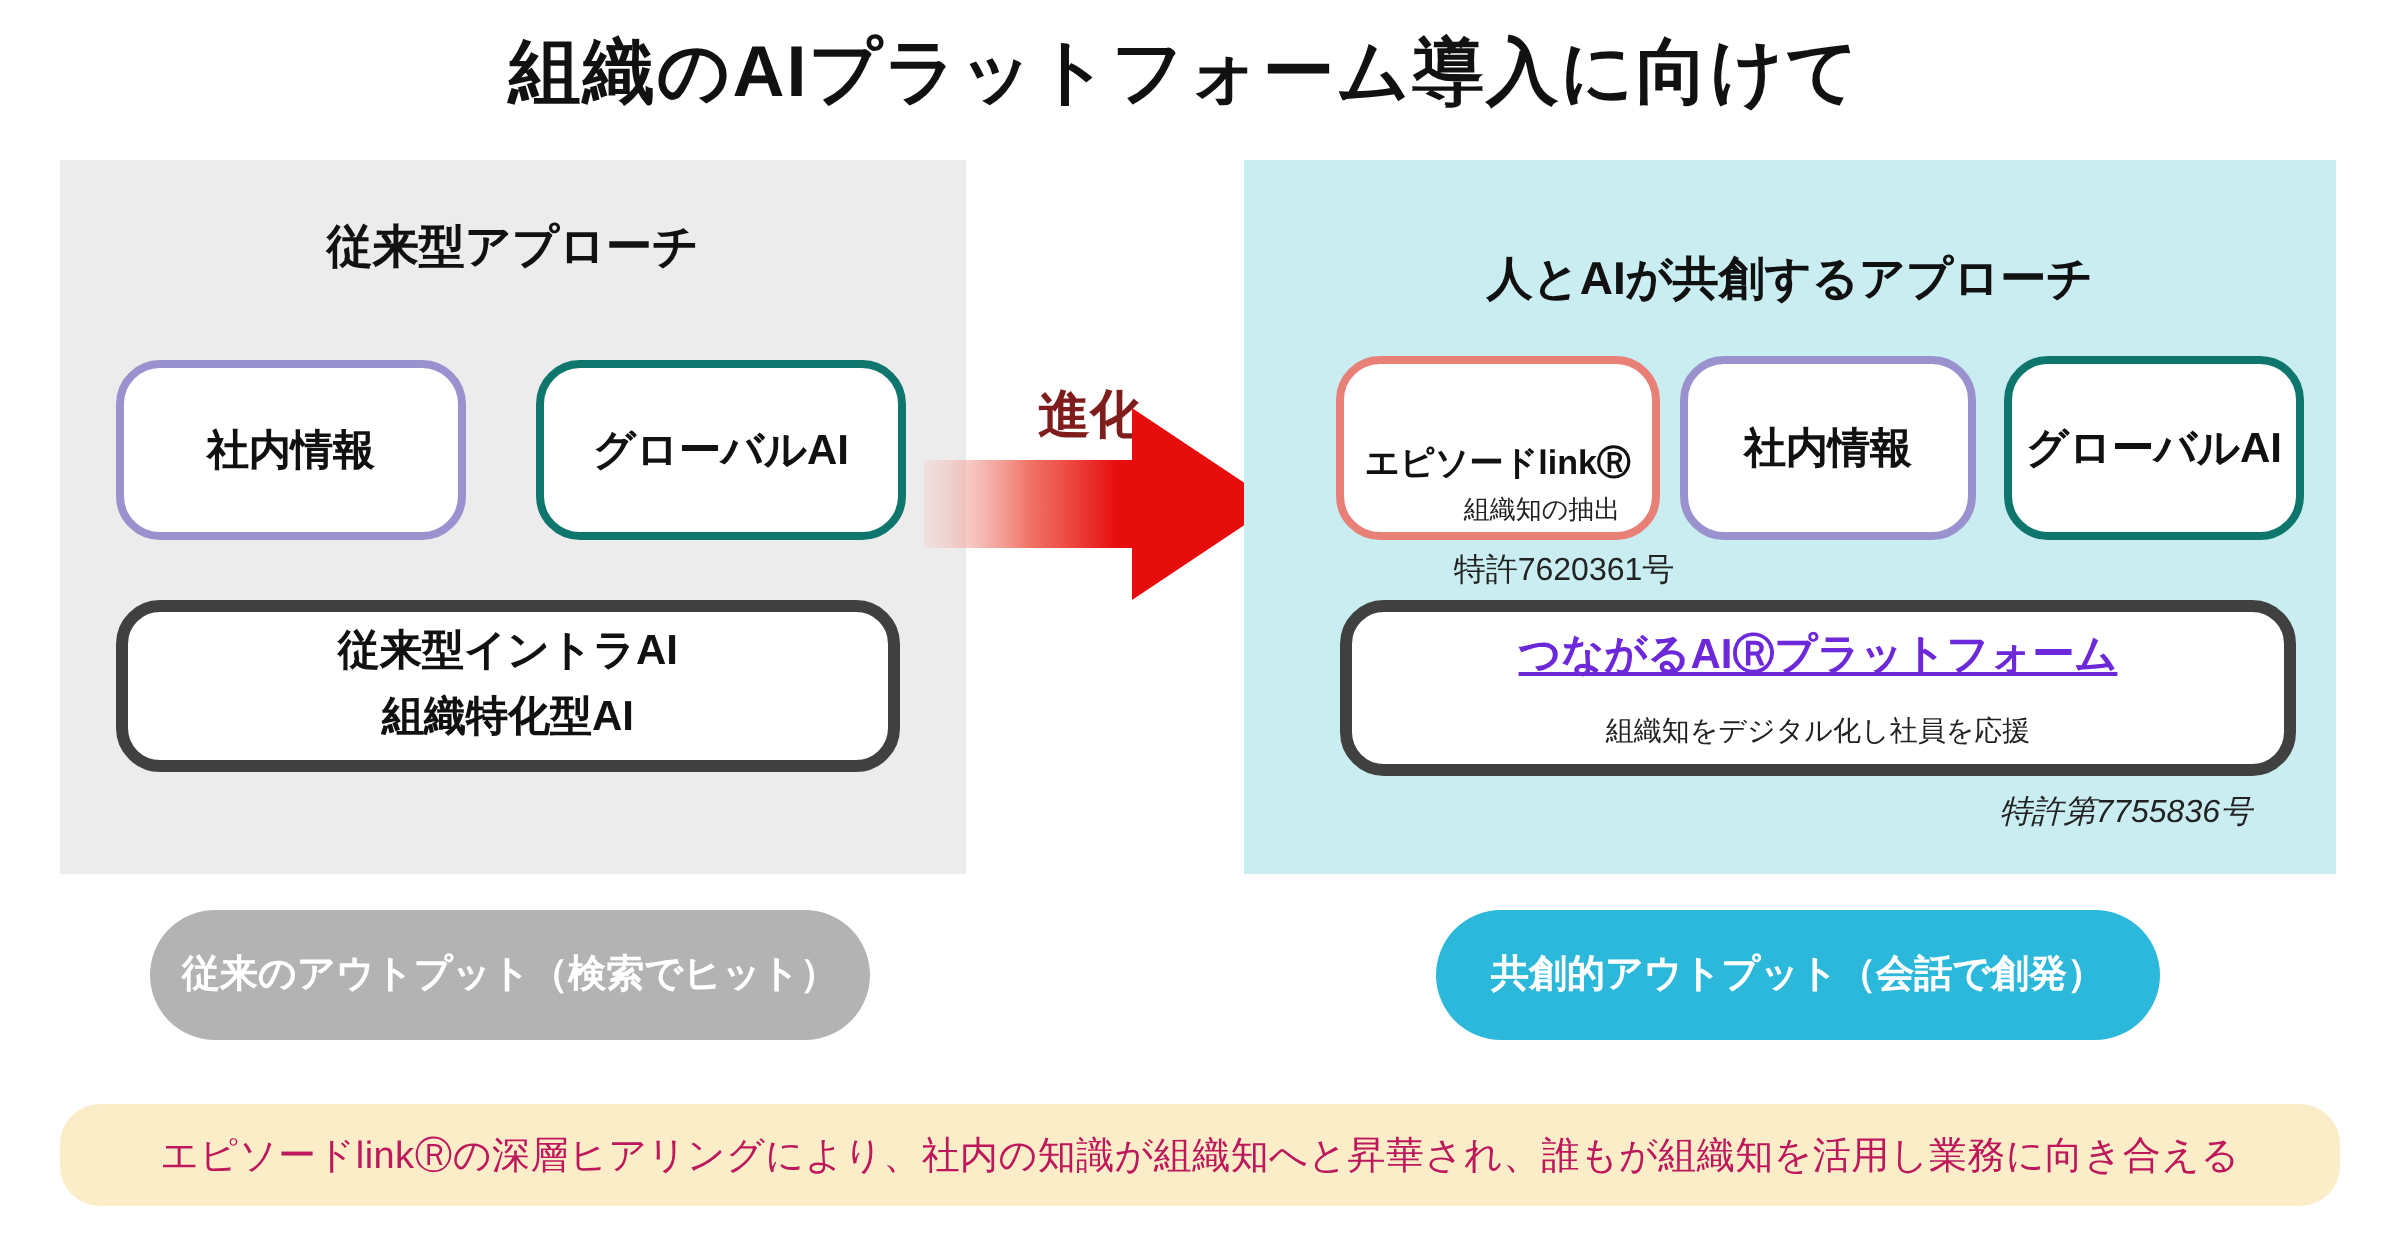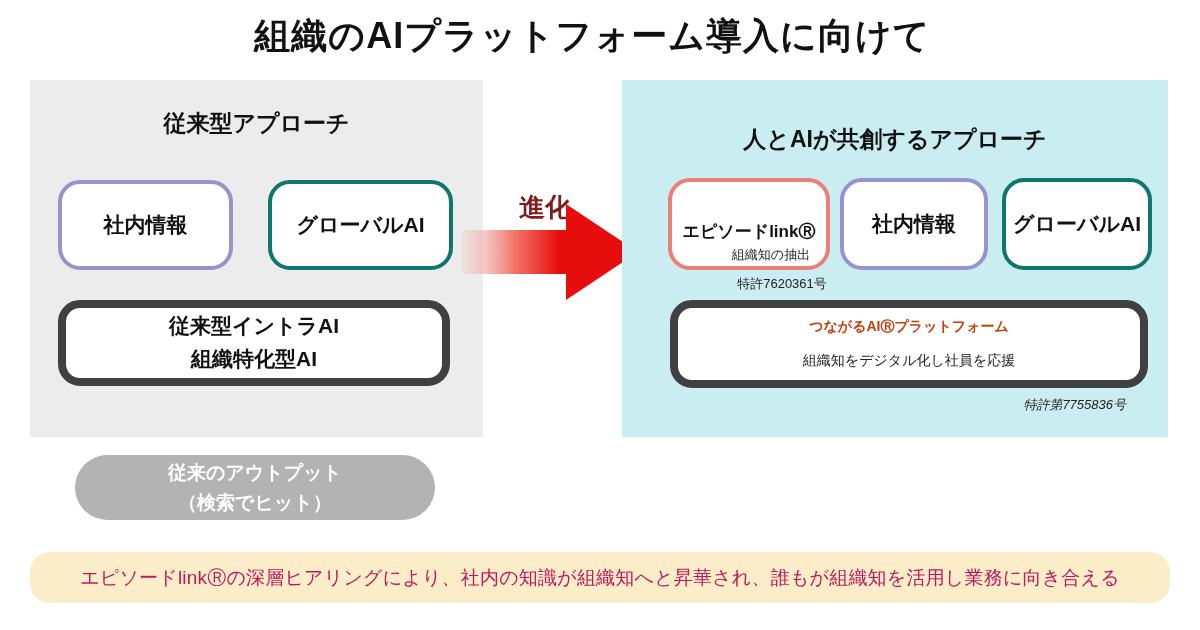--- a/index.html
+++ b/index.html
@@ -20,46 +20,46 @@
   }
   .panel-left .panel-heading{top:28px;}
   .panel-right .panel-heading{top:44px;}
   .box{
     position:absolute;background:#ffffff;border-radius:22px;
     display:flex;flex-direction:column;align-items:center;justify-content:center;
     text-align:center;box-sizing:border-box;
   }
   .border-purple{border:4px solid #9a92cf;}
   .border-green{border:4px solid #0f766e;}
-  .border-yellow{border:8px solid #404040;}
+  .border-yellow{border:6px solid #404040;}
   .border-red{border:4px solid #e88078;}
   .box-label{font-size:21px;font-weight:700;color:#111;}
   .multiline{white-space:pre-line;line-height:1.55;}
   .box-l1{left:28px;top:100px;width:175px;height:90px;}
   .box-l2{left:238px;top:100px;width:185px;height:90px;}
   .box-l3{left:28px;top:220px;width:392px;height:86px;}
   .box-r1{left:46px;top:98px;width:162px;height:92px;}
   .box-r2{left:218px;top:98px;width:148px;height:92px;}
   .box-r3{left:380px;top:98px;width:150px;height:92px;}
   .box-r4{left:48px;top:220px;width:478px;height:88px;}
   .box-title{font-size:17px;font-weight:800;color:#111;margin-top:36px;}
-  .box-title-big{font-size:14px;font-weight:800;color:#c2410c;}
+  .box-title-big{font-size:21px;font-weight:800;color:#6d28d9;text-decoration:underline;}
   .box-subtitle{font-size:13px;font-weight:400;color:#222;margin-top:3px;margin-left:44px;}
   .box-subtitle-big{font-size:14px;font-weight:400;color:#222;margin-top:16px;}
-  .patent{position:absolute;font-size:13px;color:#222;}
+  .patent{position:absolute;font-size:16px;color:#222;}
   .patent-1{left:60px;top:195px;width:200px;text-align:center;}
   .patent-2{right:42px;top:316px;text-align:right;font-style:italic;}
   .evolution-label{
     position:absolute;left:500px;top:190px;width:90px;text-align:center;
     font-size:26px;font-weight:800;color:#7f1d1d;
   }
   .arrow-svg{position:absolute;left:462px;top:204px;width:178px;height:96px;}
   .pill{
     position:absolute;top:455px;height:65px;border-radius:33px;
-    display:flex;flex-direction:column;align-items:center;justify-content:center;
+    display:flex;align-items:center;justify-content:center;
     color:#ffffff;font-size:19px;font-weight:800;line-height:1.55;text-align:center;
   }
   .pill-gray{left:75px;width:360px;background:#b3b3b3;}
   .pill-cyan{left:718px;width:362px;background:#2bb8db;}
   .banner{
     position:absolute;left:30px;top:552px;width:1140px;height:51px;border-radius:20px;
     background:#fcedc9;display:flex;align-items:center;justify-content:center;
   }
   .banner span{font-size:19px;font-weight:400;color:#be185d;letter-spacing:0.2px;}
 </style>
@@ -114,18 +114,22 @@
       <span class="box-title-big">つながるAIⓇプラットフォーム</span>
       <span class="box-subtitle-big">組織知をデジタル化し社員を応援</span>
     </div>
     <div class="patent patent-2">特許第7755836号</div>
   </section>
 
   <div class="pill pill-gray">
     <span>従来のアウトプット</span>
     <span>（検索でヒット）</span>
   </div>
+  <div class="pill pill-cyan">
+    <span>共創的アウトプット</span>
+    <span>（会話で創発）</span>
+  </div>
 
   <div class="banner">
     <span>エピソードlinkⓇの深層ヒアリングにより、社内の知識が組織知へと昇華され、誰もが組織知を活用し業務に向き合える</span>
   </div>
 
 </div>
 
 </body></html>

